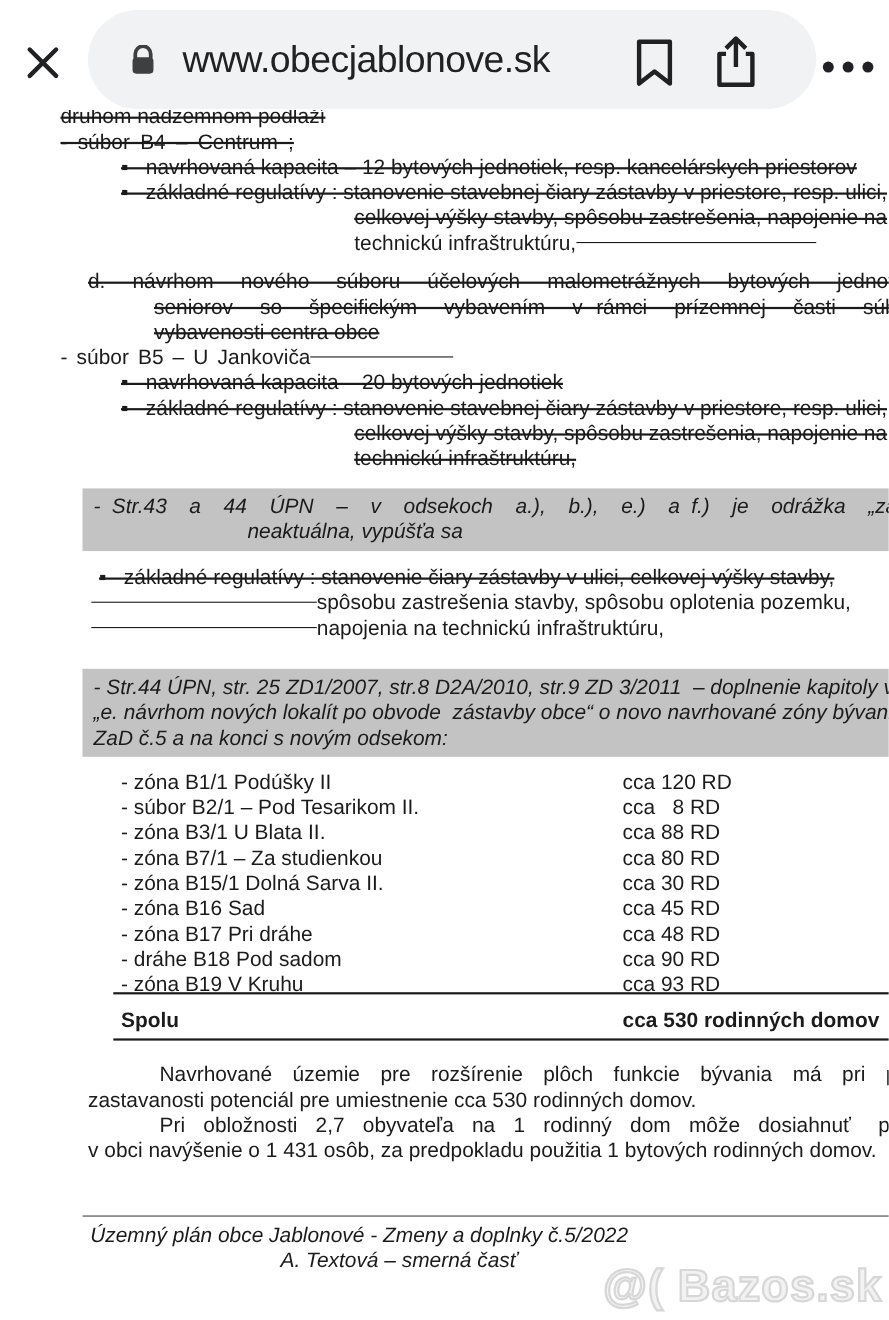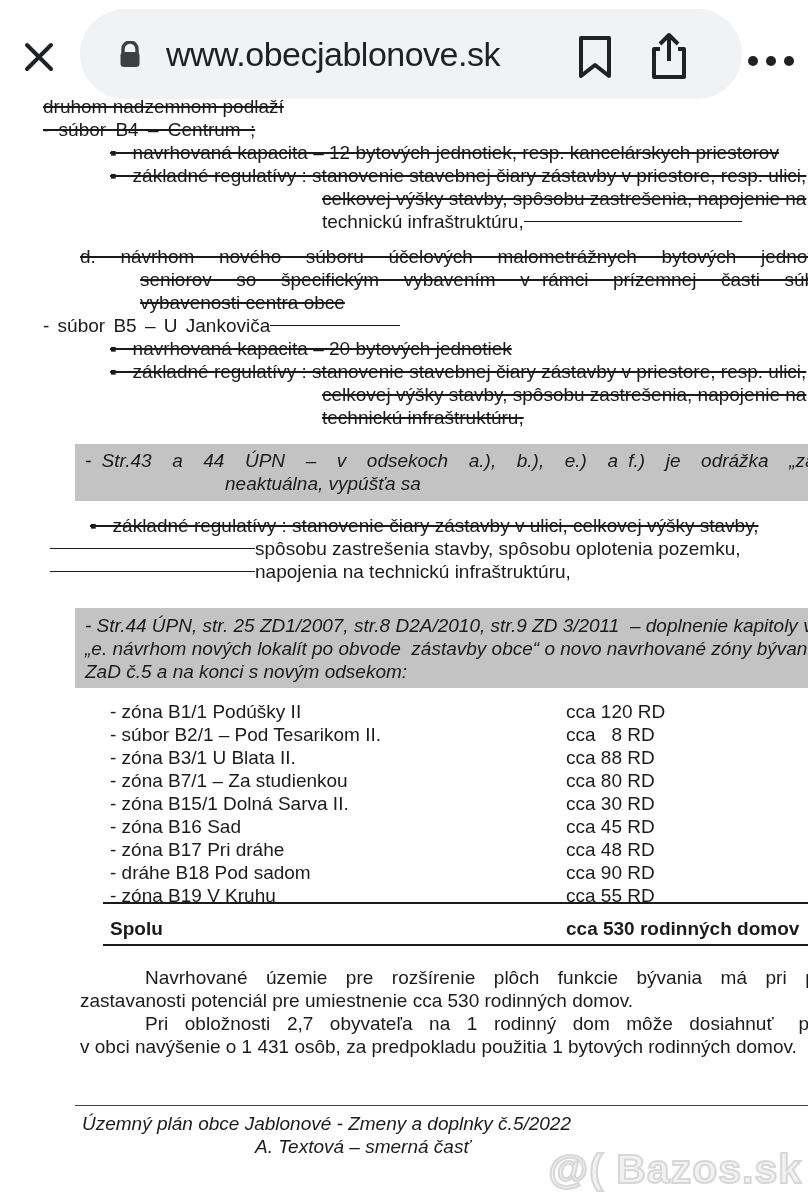--- a/index.html
+++ b/index.html
@@ -23,21 +23,21 @@
   
   .doc { position:absolute; left:0; top:0; width:808px; height:1200px; overflow:hidden;
     color:#1b1b1b; font-size:19px; }
   .sec { position:absolute; left:0; right:0; }
   .ln { height:23px; line-height:23px; white-space:pre; overflow:hidden; }
   .strike, .strike span.t { text-decoration:line-through; text-decoration-thickness:1.5px; }
   .it { font-style:italic; }
   .b  { font-weight:bold;text-decoration:underline; }
   
   .x80{padding-left:80px} .x82{padding-left:82px} .x85{padding-left:10px}
-  .x103{padding-left:43px} .x110{padding-left:110px} .x115{padding-left:50px}
+  .x103{padding-left:55px} .x110{padding-left:110px} .x115{padding-left:83px}
   .x118{padding-left:90px} .x140{padding-left:140px} .x145{padding-left:145px}
   .x150{padding-left:150px} .x255{padding-left:255px} .x322{padding-left:322px}
   
   .ws3{word-spacing:3px} .ws4{word-spacing:4px} .ws5{word-spacing:5px} .ws7{word-spacing:7px}
   
   .ext { display:inline-block; height:0; border-top:1.8px solid #1b1b1b; vertical-align:6px; }
   
   .hl { position:absolute; left:75px; right:0; background:#c3c3c3; }
   .hl .ln { font-style:italic; }
   
@@ -95,21 +95,21 @@
 
   <div class="sec" style="top:700px">
     <div class="trow"><span class="name">- zóna B1/1 Podúšky II</span><span class="val">cca 120 RD</span></div>
     <div class="trow"><span class="name">- súbor B2/1 – Pod Tesarikom II.</span><span class="val">cca   8 RD</span></div>
     <div class="trow"><span class="name">- zóna B3/1 U Blata II.</span><span class="val">cca 88 RD</span></div>
     <div class="trow"><span class="name">- zóna B7/1 – Za studienkou</span><span class="val">cca 80 RD</span></div>
     <div class="trow"><span class="name">- zóna B15/1 Dolná Sarva II.</span><span class="val">cca 30 RD</span></div>
     <div class="trow"><span class="name">- zóna B16 Sad</span><span class="val">cca 45 RD</span></div>
     <div class="trow"><span class="name">- zóna B17 Pri dráhe</span><span class="val">cca 48 RD</span></div>
     <div class="trow"><span class="name">- dráhe B18 Pod sadom</span><span class="val">cca 90 RD</span></div>
-    <div class="trow"><span class="name">- zóna B19 V Kruhu</span><span class="val">cca 55 RD</span></div>
+    <div class="trow"><span class="name">- zóna B19 V Kruhu</span><span class="val">cca 93 RD</span></div>
   </div>
   <div class="rule" style="top:902px; left:103px; right:0"></div>
 
   <div class="sec" style="top:917px">
     <div class="trow b"><span class="name">Spolu</span><span class="val">cca 530 rodinných domov</span></div>
   </div>
   <div class="rule" style="top:944px; left:103px; right:0"></div>
 
   <div class="sec" style="top:966px">
     <div class="ln x145 ws4">Navrhované  územie  pre  rozšírenie  plôch  funkcie  bývania  má  pri  predpokladanej</div>

